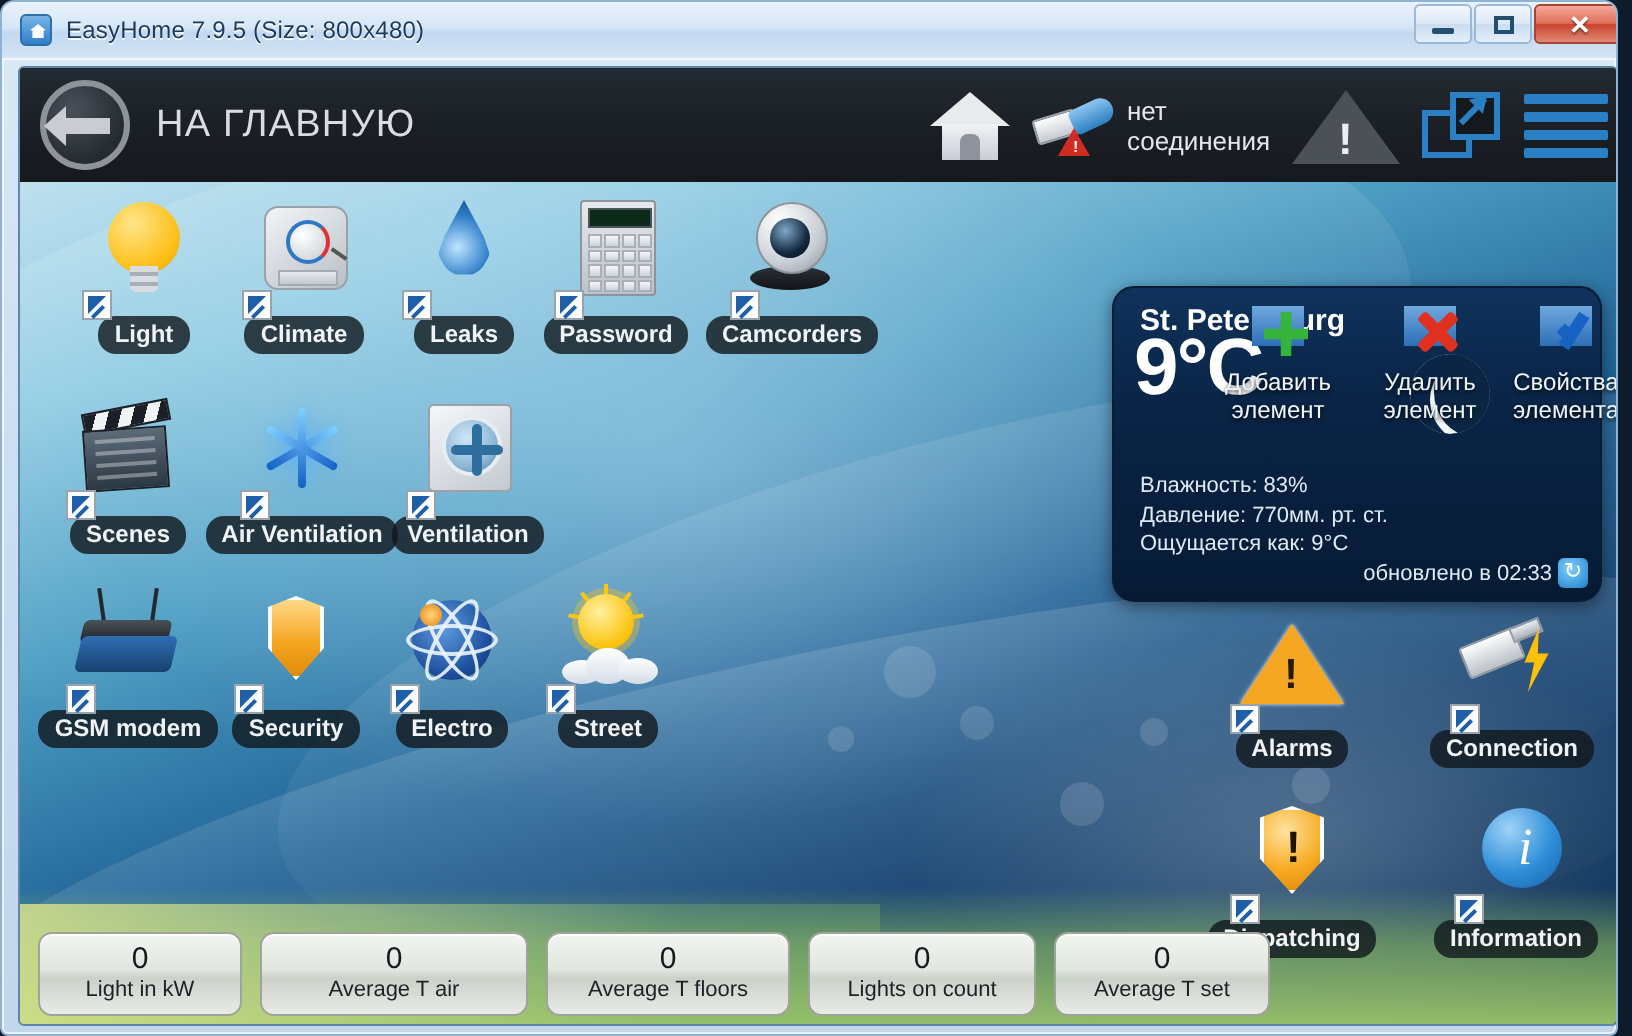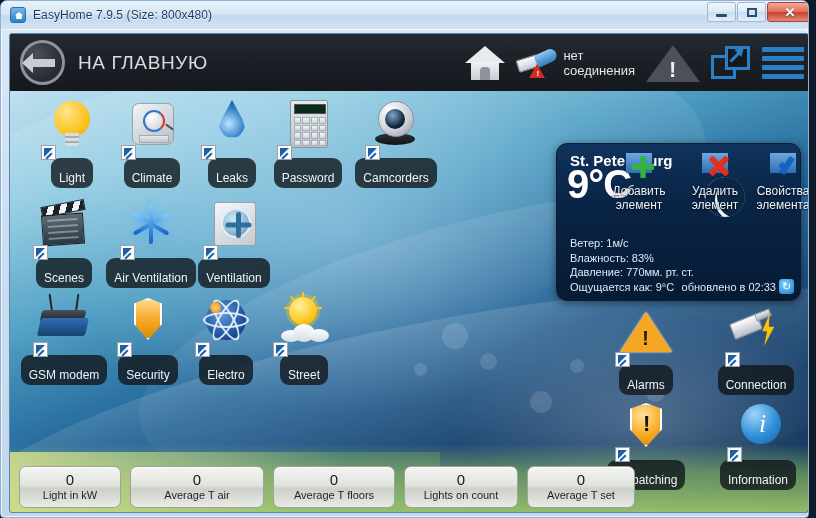--- a/index.html
+++ b/index.html
@@ -212,22 +212,23 @@
   .dicon {
     position: absolute; width: 96px; text-align: center;
   }
   .dicon .art {
     width: 62px; height: 58px; margin: 0 auto; position: relative;
   }
   .dicon .cap {
     display: inline-block; margin-top: 1px;
     background: rgba(16,22,28,.80);
     color: #f0f3f6; font-size: 12px; line-height: 16px;
-    padding: 12px 8px 2px; border-radius: 9px;
+    padding: 1px 8px 2px; border-radius: 9px;
     white-space: nowrap;
+    font-weight: bold;
   }
   .shortcut {
     position: absolute; left: 0px; bottom: -3px;
     width: 15px; height: 15px; background: #fbfcfd;
     border: 1px solid #9aa3ac; z-index: 5;
   }
   .shortcut::after {
     content: ""; position: absolute; left: 3px; top: 9px;
     width: 8px; height: 2px; background: #1e5fa8;
     box-shadow: 0 0 0 0 #1e5fa8;
@@ -719,21 +720,20 @@
           <div class="shortcut"></div>
         </div>
         <div class="cap">Information</div>
       </div>
 
       <div class="weather">
         <div class="w-city">St. Petersburg</div>
         <div class="w-temp">9°C</div>
         <div class="w-moon"></div>
         <div class="w-lines">
-          <div>Ветер: 1м/с</div>
           <div>Влажность: 83%</div>
           <div>Давление: 770мм. рт. ст.</div>
           <div>Ощущается как: 9°C</div>
         </div>
         <div class="w-upd">обновлено в 02:33</div>
         <div class="w-refresh">↻</div>
       </div>
 
       <div class="ctx" style="left:586px;top:62px;">
         <div class="ctx-ico">

